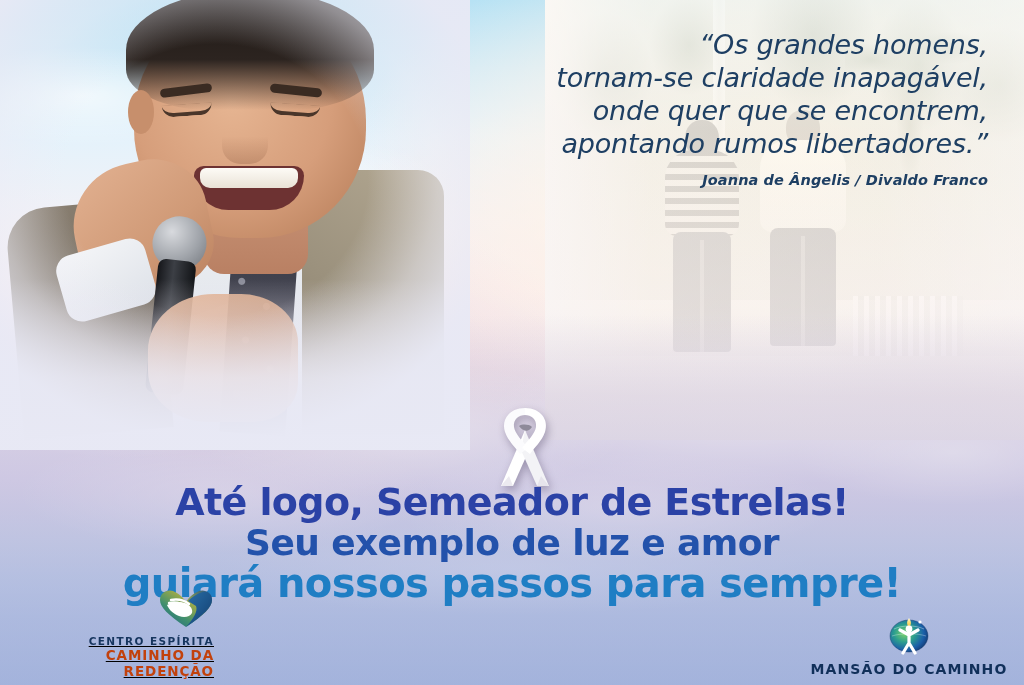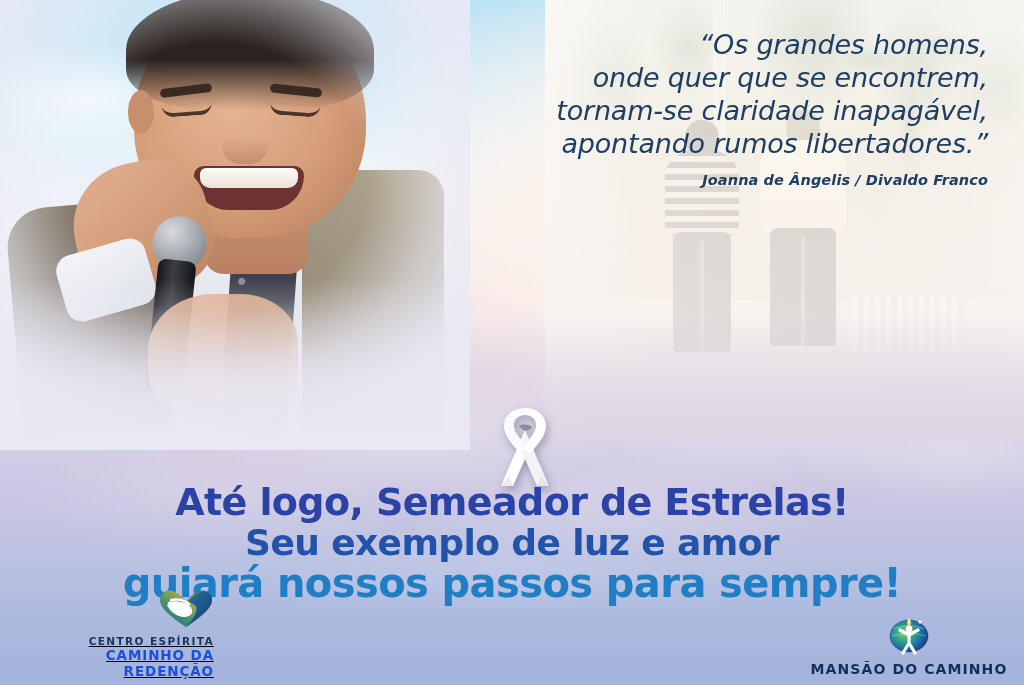--- a/index.html
+++ b/index.html
@@ -309,21 +309,21 @@
     width: 210px;
     text-align: center;
   }
   .logo-mark { display:block; margin: 0 auto 2px; }
   .logo-cap-small {
     font-size: 10.5px; font-weight: bold; letter-spacing: 1.4px;
     color: #16355e; line-height: 12px;
   }
   .logo-cap-big {
     font-size: 13.5px; font-weight: bold; letter-spacing: 0.9px;
-    color: #1d4ed8; line-height: 16px;
+    color: #c2410c; line-height: 16px;
   }
   .logo-cap-single {
     font-size: 14px; font-weight: bold; letter-spacing: 1.1px;
     color: #11305a; line-height: 16px;
   }
 </style>
 </head>
 <body>
 
 <div id="poster">
@@ -377,22 +377,22 @@
     <div class="p-mic">
       <div class="m-head"></div>
       <div class="m-body"></div>
     </div>
     <div class="p-hand2"></div>
   </div>
   <div class="portrait-blend"></div>
 
   <div class="quote">
     <div class="q-line">“Os grandes homens,</div>
+    <div class="q-line">tornam-se claridade inapagável,</div>
     <div class="q-line">onde quer que se encontrem,</div>
-    <div class="q-line">tornam-se claridade inapagável,</div>
     <div class="q-line">apontando rumos libertadores.”</div>
     <div class="q-attrib">Joanna de Ângelis / Divaldo Franco</div>
   </div>
 
   <div class="ribbon">
     <svg width="72" height="82" viewBox="0 0 72 82" xmlns="http://www.w3.org/2000/svg" aria-hidden="true">
       <path d="M36 24 L12 80 L24 80 L40 44 Z" fill="#ffffff"></path>
       <path d="M36 24 L60 80 L48 80 L32 44 Z" fill="#f3f3f6"></path>
       <path d="M36 2 C20 2 12 14 16 26 C19 35 27 42 31 48 L39 42 C33 34 26 28 25 21 C24 13 30 9 36 9 Z" fill="#fbfbfd"></path>
       <path d="M36 2 C52 2 60 14 56 26 C53 35 45 42 41 48 L33 42 C39 34 46 28 47 21 C48 13 42 9 36 9 Z" fill="#ffffff"></path>

